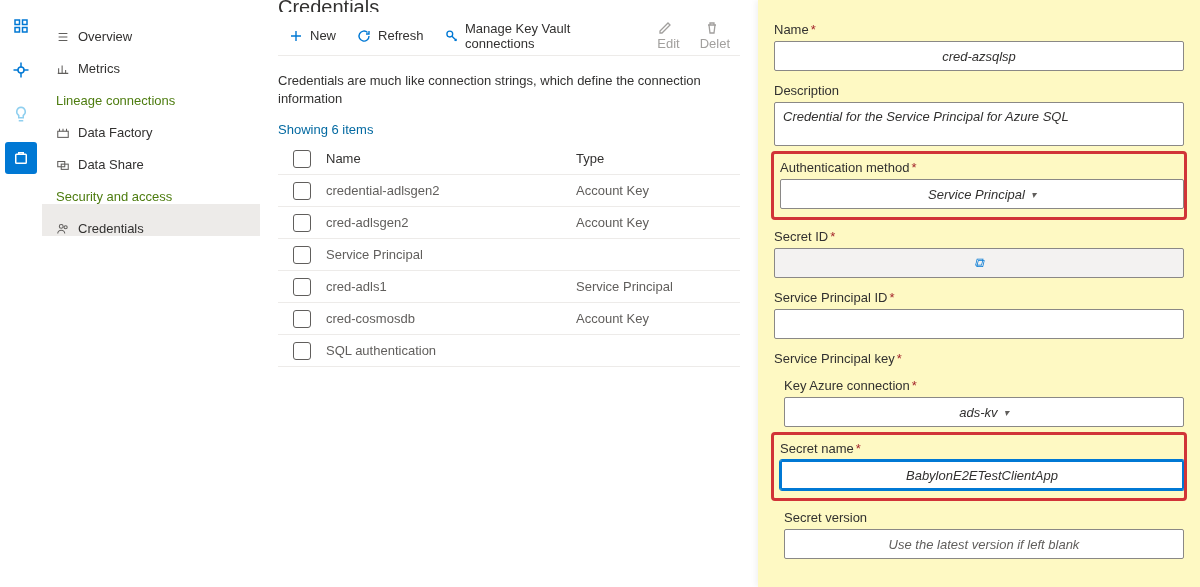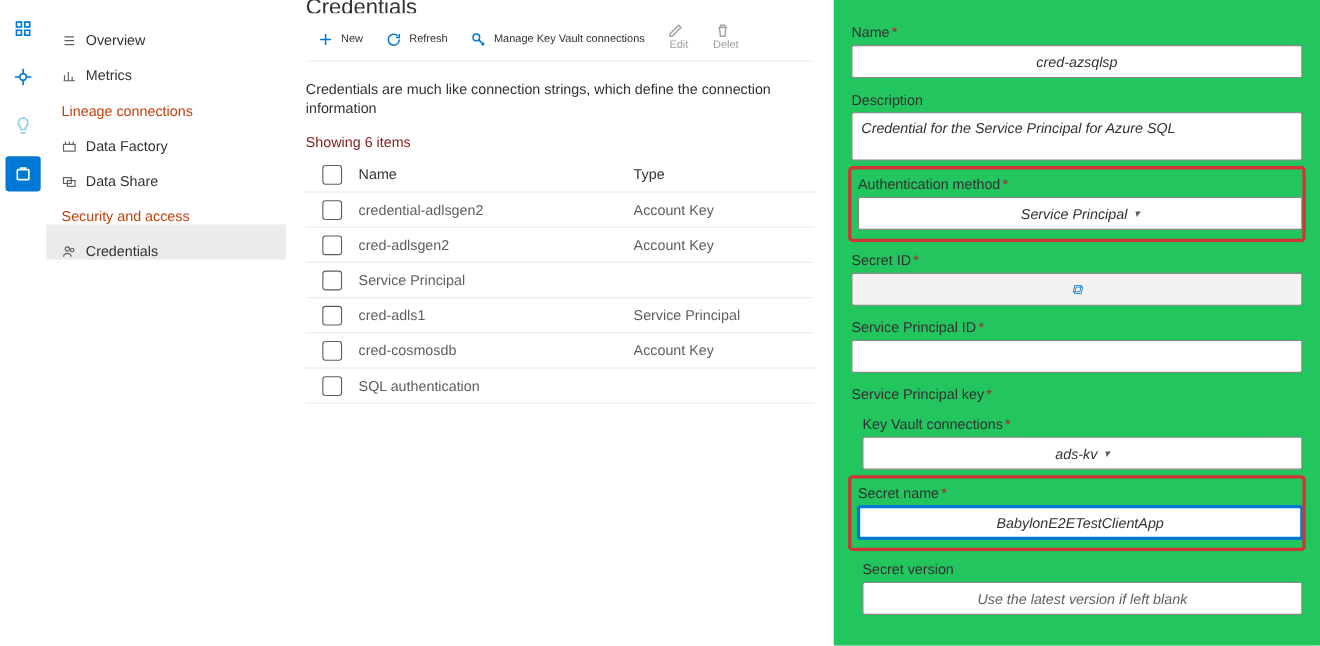--- a/index.html
+++ b/index.html
@@ -47,21 +47,21 @@
   }
   .sidenav .navitem {
     display: flex;
     align-items: flex-end;
     height: 32px;
     padding: 0 14px;
     color: #323130;
     cursor: pointer;
   }
   .sidenav .navitem.section {
-    color: #c2410c;
+    color: #4d7c0f;
     cursor: default;
   }
   .sidenav .navitem .nicon {
     width: 22px;
     display: flex; align-items: center;
     color: #605e5c;
   }
   .sidenav .navitem.selected {
     background: #edebe9;
   }
@@ -87,31 +87,31 @@
     height: 40px;
     border-bottom: 1px solid #edebe9;
     margin-top: 4px;
   }
   .toolbar .tbtn {
     display: flex; align-items: center;
     height: 32px;
     padding: 0 10px;
     color: #323130;
     cursor: pointer;
-    font-size: 10px;
+    font-size: 13px;
   }
   .toolbar .tbtn.disabled { color: #a19f9d; cursor: default; flex-direction: column;}
   .toolbar .tbtn svg { width:16px; height:16px; margin-right:6px; }
   .toolbar .tbtn svg.blue { color:#0078d4; }
   .desc {
     color:#323130;
     margin: 16px 0 14px 0;
     line-height: 1.4;
   }
-  .count { color:#7f1d1d; margin-bottom:6px; }
+  .count { color:#0369a1; margin-bottom:6px; }
   .tbl { width:100%; }
   .thead, .trow {
     display:flex;
     align-items:center;
     height:32px;
     border-bottom:1px solid #edebe9;
   }
   .thead { color:#323130; font-weight:400; }
   .colchk { width:48px; display:flex; justify-content:center;}
   .chkbox {
@@ -119,21 +119,21 @@
     background:#fff;
   }
   .colname { width:250px; color:#605e5c; }
   .thead .colname, .thead .coltype { color:#323130; }
   .coltype { flex:1; color:#605e5c;}
   .panel {
     position: absolute;
     left: 758px; top:0;
     width: 442px;
     height:100%;
-    background:#22c55e;
+    background:#fef9c3;
     box-shadow: -2px 0 6px rgba(0,0,0,0.06);
     padding: 10px 16px;
     overflow-y: auto;
   }
   .fldlabel {
     font-size:13px;
     color:#323130;
     margin-top:12px;
     margin-bottom:4px;
     display:block;
@@ -387,21 +387,21 @@
     <span>Service Principal ID</span><span class="req">*</span>
   </label>
   <div class="inputlike"></div>
 
   <label class="fldlabel">
     <span>Service Principal key</span><span class="req">*</span>
   </label>
 
   <div class="indent spk">
     <label class="fldlabel" style="margin-top:0">
-      <span>Key Vault connections</span><span class="req">*</span>
+      <span>Key Azure connection</span><span class="req">*</span>
     </label>
     <div class="inputlike">
       <span>ads-kv</span>
       <span class="selchev">▾</span>
     </div>
   </div>
 
   <div class="hl-red hl-red-block">
     <label class="fldlabel" style="margin-top:0">
       <span>Secret name</span><span class="req">*</span>

